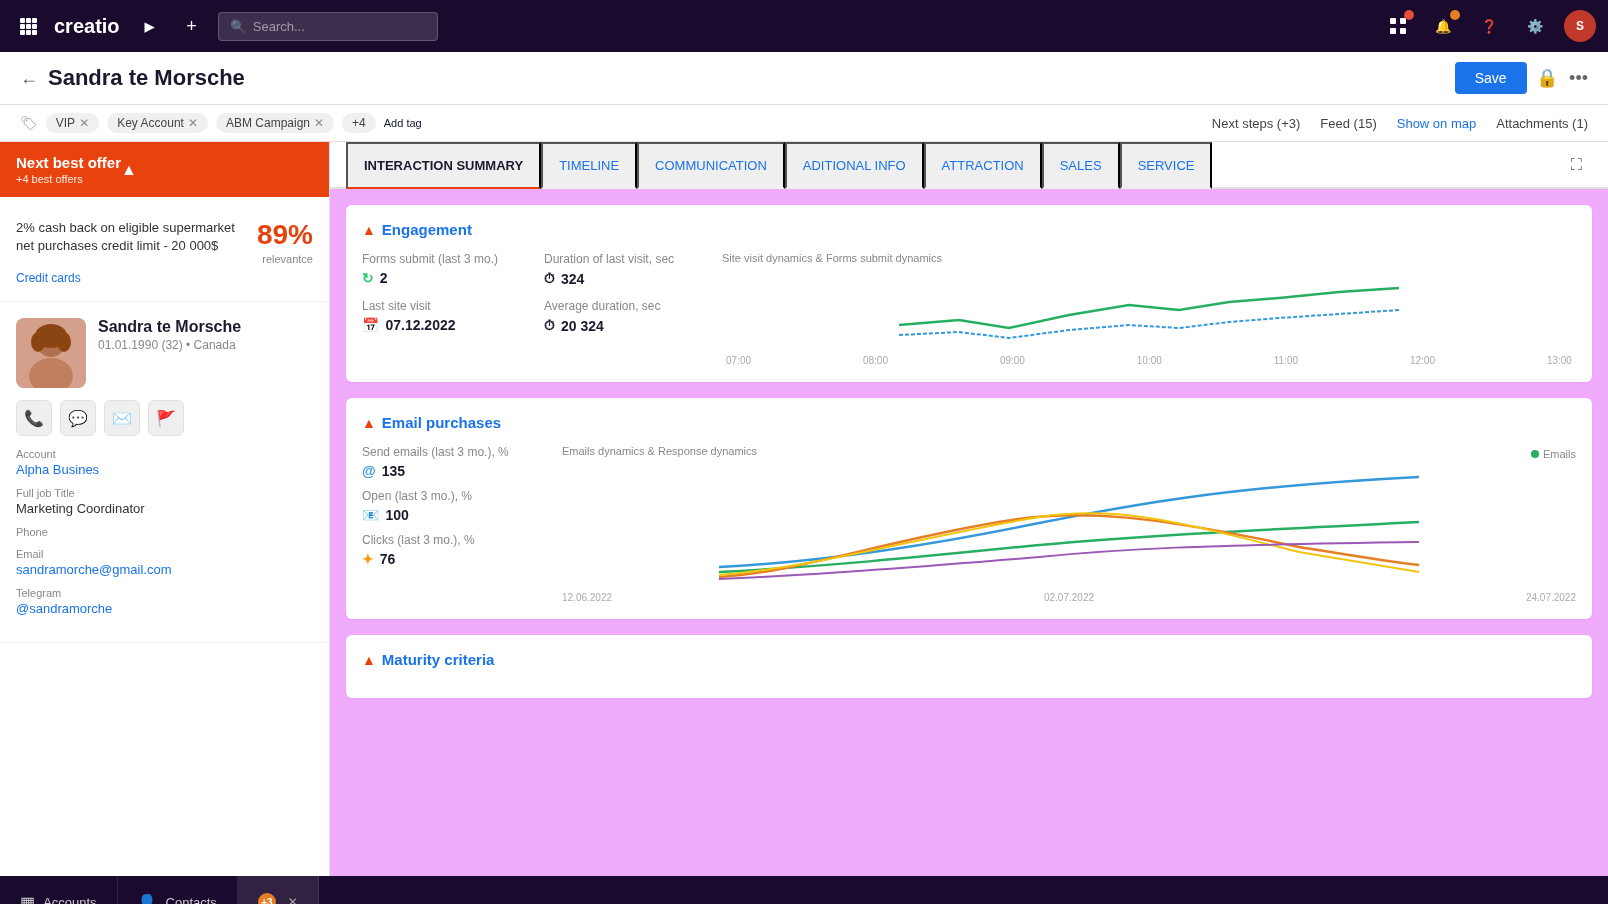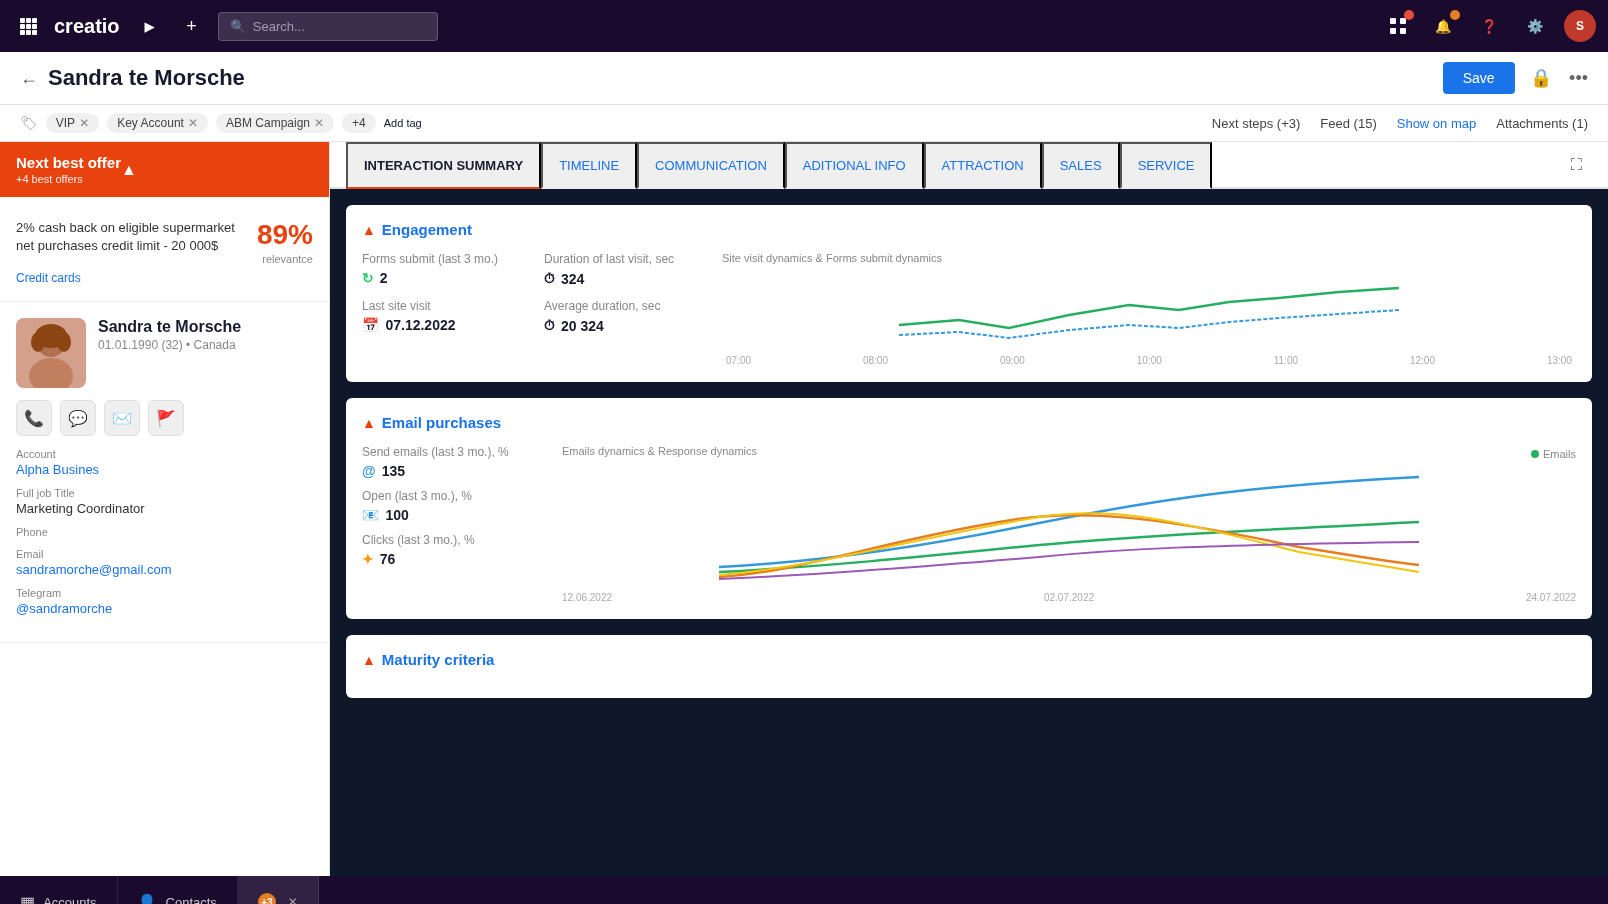--- a/index.html
+++ b/index.html
@@ -40,21 +40,21 @@
       background: white;
       padding: 10px 20px;
       border-bottom: 1px solid #e0e0e0;
       display: flex;
       align-items: center;
       justify-content: space-between;
     }
     .page-title-row { display: flex; align-items: center; gap: 10px; }
     .back-btn { background: none; border: none; cursor: pointer; color: #555; font-size: 18px; }
     .page-title { font-size: 22px; font-weight: 600; color: #1a1a2e; }
-    .header-actions { display: flex; align-items: center; gap: 16px; }
+    .header-actions { display: flex; align-items: center; gap: 10px; }
     .save-btn { background: #1a73e8; color: white; border: none; border-radius: 4px; padding: 8px 20px; font-size: 14px; font-weight: 500; cursor: pointer; }
     .lock-btn, .more-btn { background: none; border: none; cursor: pointer; color: #666; font-size: 18px; }
 
     
     .tags-row {
       background: white;
       padding: 8px 20px;
       border-bottom: 1px solid #e0e0e0;
       display: flex;
       align-items: center;
@@ -107,21 +107,21 @@
     .action-btn.orange { color: #e67e22; }
     .action-btn.purple { color: #8e44ad; }
 
     .profile-fields { margin-top: 12px; }
     .field-row { margin-bottom: 10px; }
     .field-label { font-size: 11px; color: #888; margin-bottom: 2px; }
     .field-value { font-size: 13px; color: #333; }
     .field-value.link { color: #1a73e8; cursor: pointer; }
 
     
-    .right-panel { flex: 1; display: flex; flex-direction: column; background: #0f172a; }
+    .right-panel { flex: 1; display: flex; flex-direction: column; background: #f0abfc; }
 
     
     .tabs-row {
       background: white;
       border-bottom: 2px solid #e0e0e0;
       display: flex;
       align-items: center;
       padding: 0 16px;
     }
     .tab {

